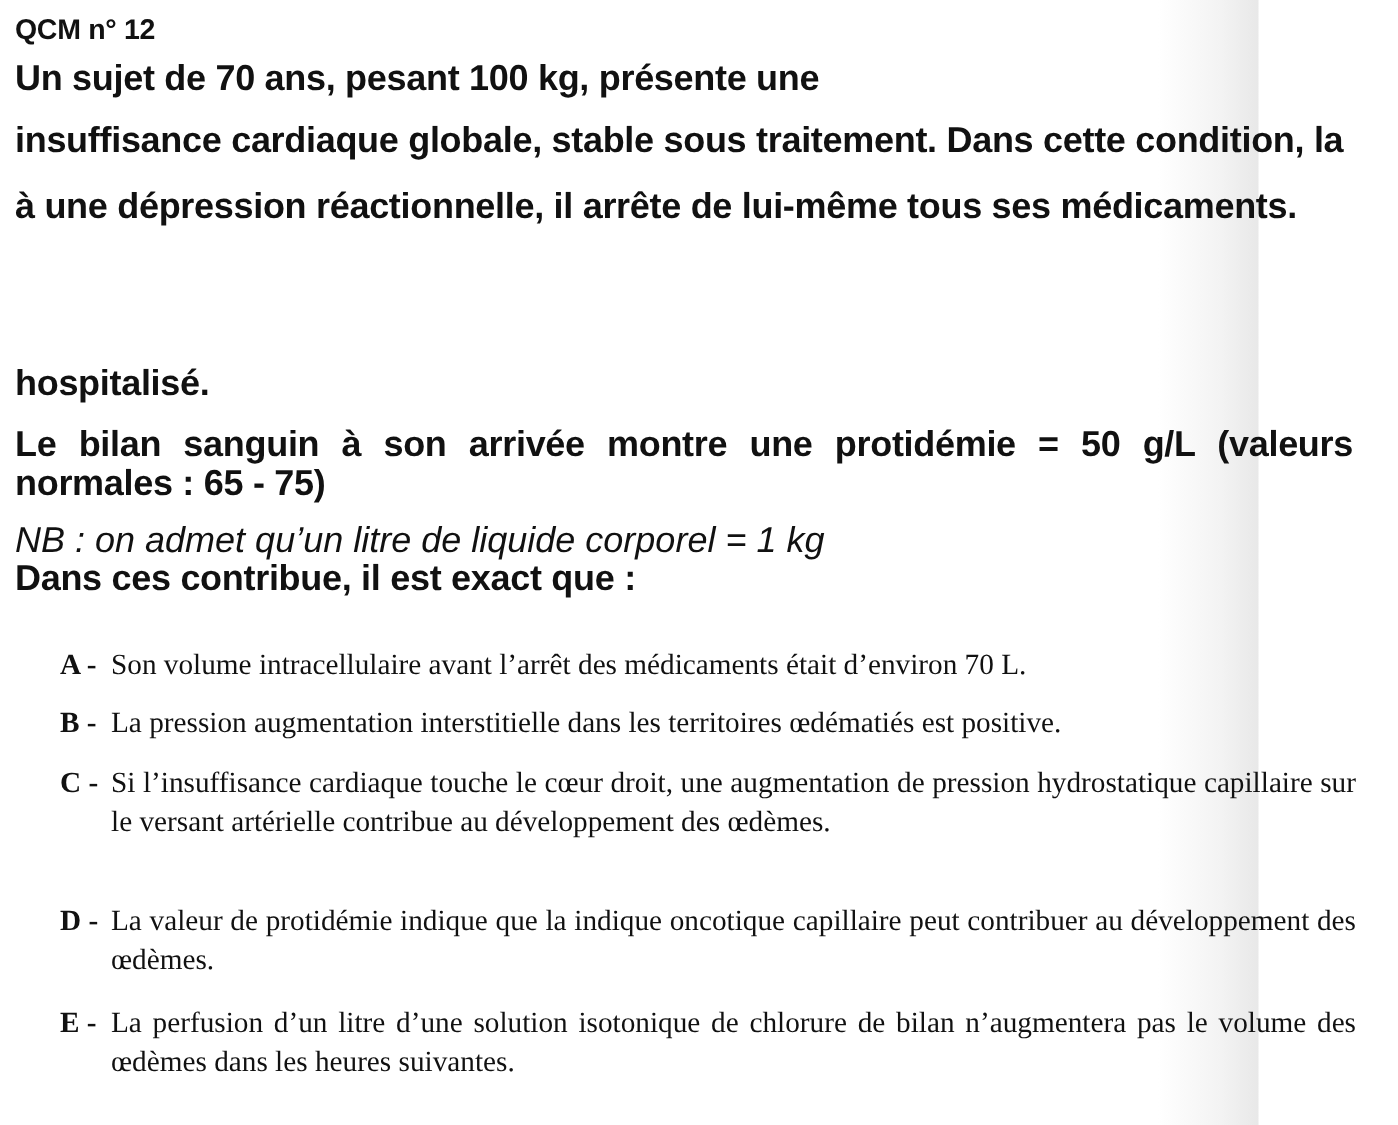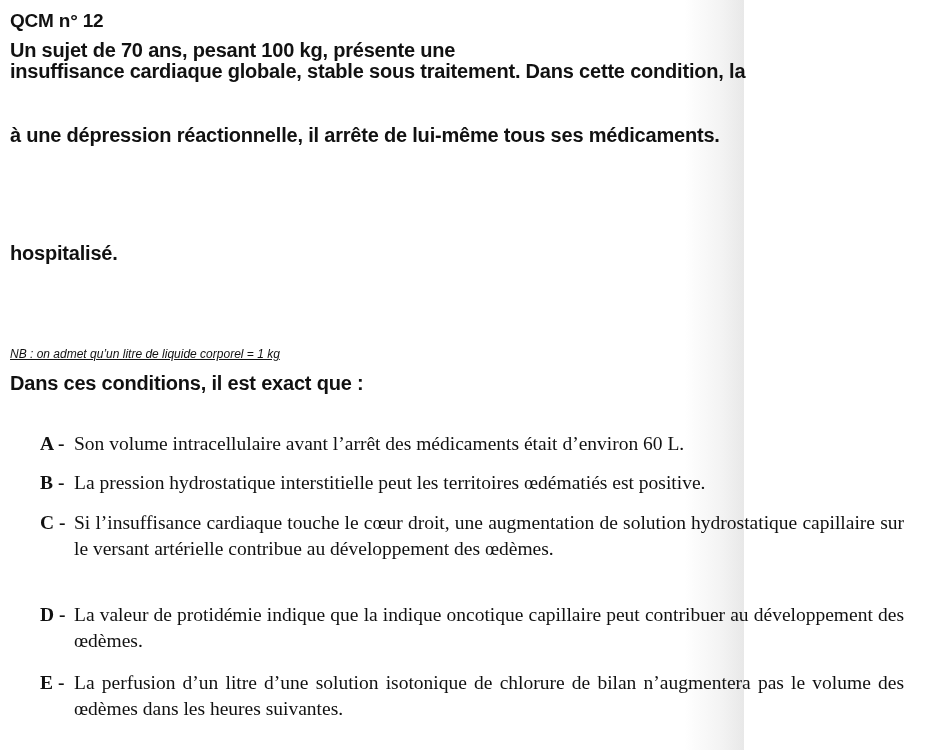--- a/index.html
+++ b/index.html
@@ -10,28 +10,28 @@
     body {
       width: 932px;
       height: 750px;
       position: relative;
       overflow: hidden;
       color: #111111;
     }
     .page {
       position: absolute;
       left: 0; top: 0;
-      width: 744px;
+      width: 839px;
       height: 750px;
       background: linear-gradient(90deg, #ffffff 0%, #ffffff 92%, #f3f3f3 97%, #e8e8e8 100%);
     }
     .sans {
       font-family: "Liberation Sans", sans-serif;
       font-weight: bold;
-      font-size: 20px;
+      font-size: 24px;
       letter-spacing: -0.2px;
     }
     .qtitle {
       position: absolute;
       left: 10px;
       top: 10px;
       font-size: 19px;
     }
     .stem-line {
       position: absolute;
@@ -46,22 +46,21 @@
       text-align-last: left;
       line-height: 26px;
     }
     .nb {
       position: absolute;
       left: 10px;
       top: 347px;
       font-family: "Liberation Sans", sans-serif;
       font-style: italic;
       font-weight: normal;
-      font-size: 12px;
-      text-decoration: underline;
+      font-size: 24px;
     }
     .instruction {
       position: absolute;
       left: 10px;
       top: 372px;
     }
     .option {
       position: absolute;
       left: 40px;
       width: 864px;
@@ -84,42 +83,43 @@
     }
   </style>
 </head>
 <body>
 
 <div class="page">
 
   <div class="qtitle sans">QCM n° 12</div>
 
   <div class="stem-line sans" style="top:39px;">Un sujet de 70 ans, pesant 100 kg, présente une</div>
-  <div class="justify-block sans" style="top:58px;"><span>insuffisance cardiaque globale, stable sous traitement. Dans cette condition, la</span></div>
+  <div class="justify-block sans" style="top:81px;"><span>insuffisance cardiaque globale, stable sous traitement. Dans cette condition, la</span></div>
   <div class="stem-line sans" style="top:124px;">à une dépression réactionnelle, il arrête de lui-même tous ses médicaments.</div>
   <div class="stem-line sans" style="top:242px;">hospitalisé.</div>
 
+  <div class="justify-block sans" style="top:284px;">Le bilan sanguin à son arrivée montre une protidémie = 50 g/L (valeurs normales : 65 - 75)</div>
 
   <div class="nb">NB : on admet qu’un litre de liquide corporel = 1 kg</div>
 
-  <div class="instruction sans">Dans ces conditions, il est exact que :</div>
+  <div class="instruction sans">Dans ces contribue, il est exact que :</div>
 
   <div class="option" style="top:431px;">
     <span class="opt-letter">A -</span>
-    <span class="opt-text">Son volume intracellulaire avant l’arrêt des médicaments était d’environ 60 L.</span>
+    <span class="opt-text">Son volume intracellulaire avant l’arrêt des médicaments était d’environ 70 L.</span>
   </div>
 
   <div class="option" style="top:470px;">
     <span class="opt-letter">B -</span>
-    <span class="opt-text">La pression hydrostatique interstitielle peut les territoires œdématiés est positive.</span>
+    <span class="opt-text">La pression augmentation interstitielle dans les territoires œdématiés est positive.</span>
   </div>
 
   <div class="option" style="top:510px;">
     <span class="opt-letter">C -</span>
-    <span class="opt-text">Si l’insuffisance cardiaque touche le cœur droit, une augmentation de solution hydrostatique capillaire sur le versant artérielle contribue au développement des œdèmes.</span>
+    <span class="opt-text">Si l’insuffisance cardiaque touche le cœur droit, une augmentation de pression hydrostatique capillaire sur le versant artérielle contribue au développement des œdèmes.</span>
   </div>
 
   <div class="option" style="top:602px;">
     <span class="opt-letter">D -</span>
     <span class="opt-text">La valeur de protidémie indique que la indique oncotique capillaire peut contribuer au développement des œdèmes.</span>
   </div>
 
   <div class="option" style="top:670px;">
     <span class="opt-letter">E -</span>
     <span class="opt-text">La perfusion d’un litre d’une solution isotonique de chlorure de bilan n’augmentera pas le volume des œdèmes dans les heures suivantes.</span>

